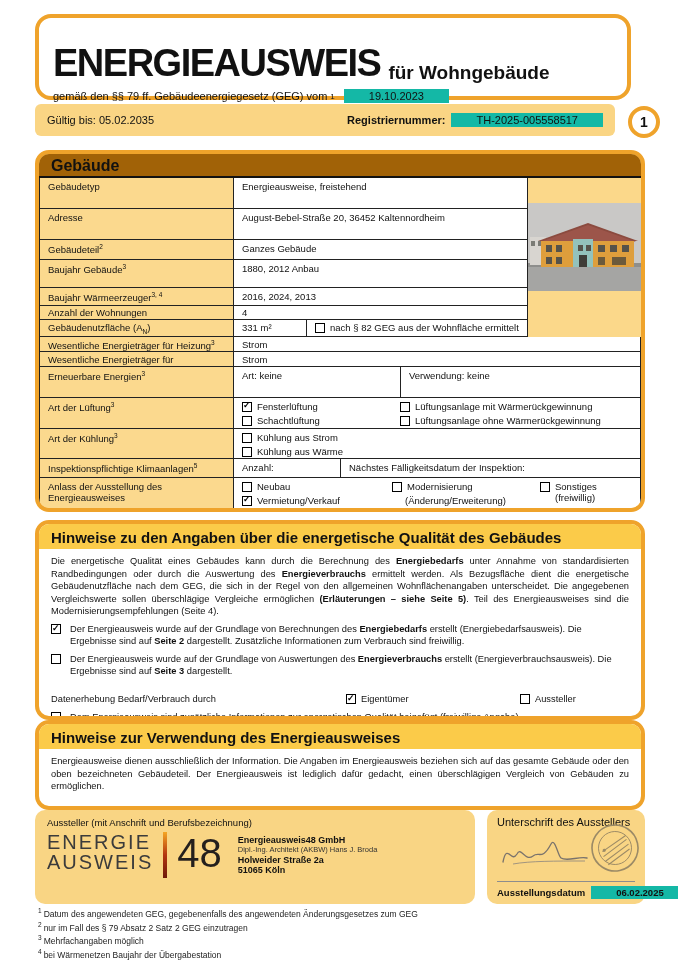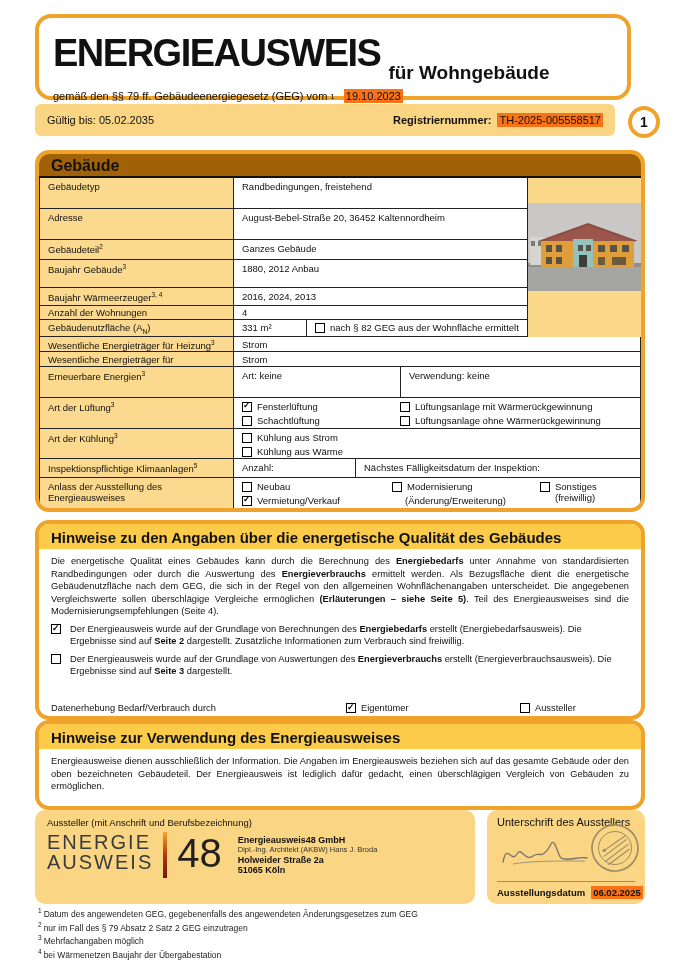--- a/index.html
+++ b/index.html
@@ -1,23 +1,23 @@
 <!DOCTYPE html>
 <html><head>
 <meta charset="utf-8">
 <style>
   html,body{margin:0;padding:0;background:#fff;}
   .page{position:relative;width:678px;height:960px;background:#fff;
         font-family:"Liberation Sans",sans-serif;color:#111;overflow:hidden;}
-  .gray-box{background:#f97316;padding:1px 2px;display:inline-block;}
+  .gray-box{background:#14b8a6;padding:1px 25px;display:inline-block;}
 
   
   .header-frame{position:absolute;left:35px;top:14px;width:574px;height:74px;
     border:4px solid #EFA32B;border-radius:16px;background:#fff;padding:4px 0 0 14px;}
-  .title-row{display:flex;align-items:center;}
+  .title-row{display:flex;align-items:flex-end;}
   .main-title{font-size:38px;font-weight:bold;letter-spacing:-1.5px;line-height:42px;}
   .title-suffix{font-size:19px;font-weight:bold;margin-left:8px;margin-top:40px;}
   .law-row{font-size:11px;margin-top:5px;display:flex;align-items:center;}
   .law-row sup{font-size:8px;margin:0 3px 0 3px;}
   .law-row .gray-box{margin-left:6px;font-size:11px;}
 
   
   .validity-band{position:absolute;left:35px;top:104px;width:556px;height:32px;
     background:#FAD584;border-radius:6px;display:flex;align-items:center;
     padding:0 12px;font-size:11px;}
@@ -57,21 +57,21 @@
   .col-b{flex:1;}
   .anlass-cols{display:flex;}
   .anlass-c1{width:150px;}
   .anlass-c2{width:148px;}
   .anlass-c3{flex:1;}
 
   
   .sec-quality{top:520px;height:192px;}
   .sec-usage{top:720px;height:82px;}
   .cb-row{display:flex;gap:9px;margin-top:5px;align-items:flex-start;text-align:left;}
-  .data-row{position:relative;margin-top:24px;height:13px;}
+  .data-row{position:relative;margin-top:15px;height:13px;}
   .data-opt{position:absolute;top:0;display:flex;gap:5px;align-items:flex-start;}
 
   
   .issuer-box{position:absolute;left:35px;top:810px;width:440px;height:94px;
     background:#F9D584;border-radius:10px;padding:7px 12px;box-sizing:border-box;}
   .issuer-label{font-size:9.5px;}
   .logo-row{display:flex;align-items:flex-start;margin-top:4px;}
   .logo-words{font-size:20px;line-height:20px;letter-spacing:2px;color:#3b3b3b;}
   .logo-bar{width:4px;height:46px;margin:0 10px;
     background:linear-gradient(#F5A623,#B33510,#6E1808);}
@@ -118,21 +118,21 @@
       <span class="gray-box">TH-2025-005558517</span>
     </span>
   </div>
   <div class="page-circle">1</div>
 
   <div class="sec sec-building">
     <div class="sec-title-building">Gebäude</div>
 
     <div class="trow" style="height:31px">
       <div class="cell tlabel"><span>Gebäudetyp</span></div>
-      <div class="cell tvalue v294"><span>Randbedingungen, freistehend</span></div>
+      <div class="cell tvalue v294"><span>Energieausweise, freistehend</span></div>
       <div class="spacer"></div>
     </div>
     <div class="trow" style="height:31px">
       <div class="cell tlabel"><span>Adresse</span></div>
       <div class="cell tvalue v294"><span>August-Bebel-Straße 20, 36452 Kaltennordheim</span></div>
       <div class="spacer"></div>
     </div>
     <div class="trow" style="height:20px">
       <div class="cell tlabel"><span>Gebäudeteil</span><sup>2</sup></div>
       <div class="cell tvalue v294"><span>Ganzes Gebäude</span></div>
@@ -218,21 +218,21 @@
             <div class="cb-item">
                 <span class="cb"></span>
                 <span>Kühlung aus Wärme</span>
               </div>
           </div>
         </div>
       </div>
     </div>
     <div class="trow" style="height:19px">
       <div class="cell tlabel"><span>Inspektionspflichtige Klimaanlagen</span><sup>5</sup></div>
-      <div class="cell tvalue" style="width:122px"><span>Anzahl:</span></div>
+      <div class="cell tvalue" style="width:107px"><span>Anzahl:</span></div>
       <div class="cell tvalue vflex"><span>Nächstes Fälligkeitsdatum der Inspektion:</span></div>
     </div>
     <div class="trow" style="height:31px">
       <div class="cell tlabel">
         <div>Anlass der Ausstellung des</div>
         <div>Energieausweises</div>
       </div>
       <div class="cell tvalue vflex">
         <div class="anlass-cols">
           <div class="anlass-c1">

